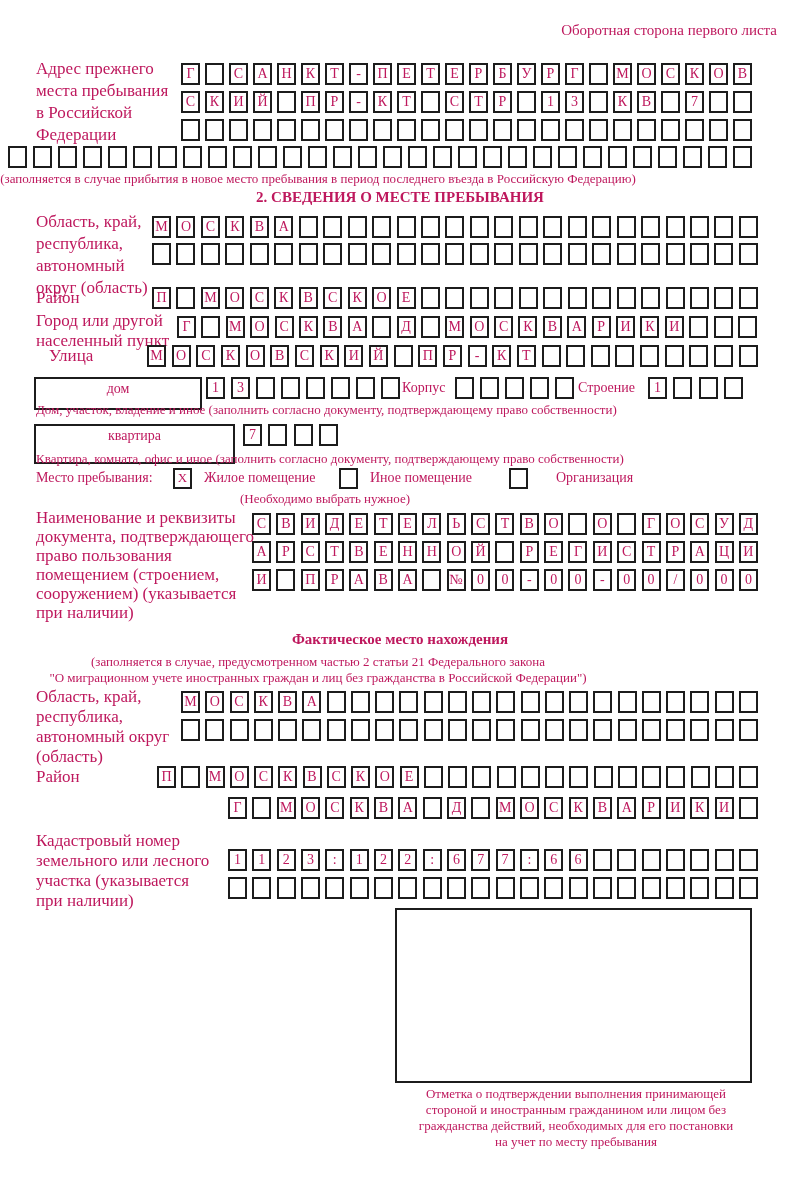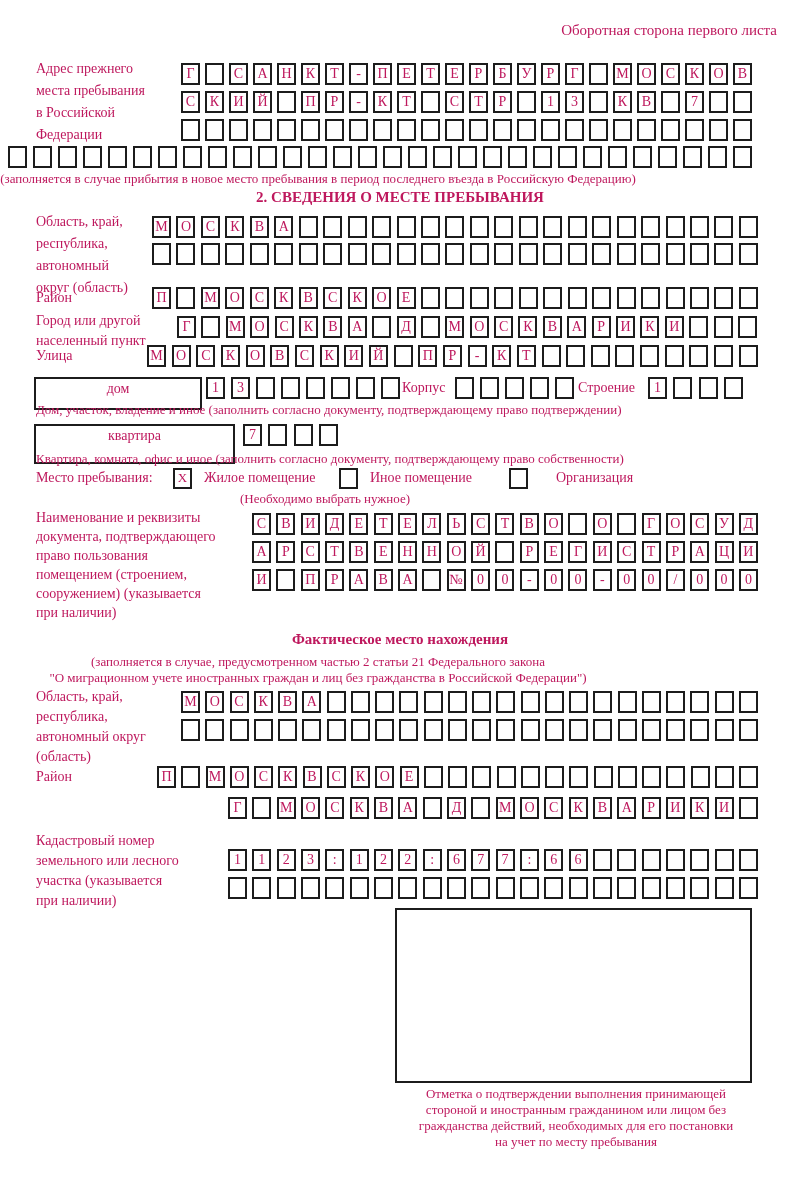--- a/index.html
+++ b/index.html
@@ -1,18 +1,18 @@
 <!DOCTYPE html>
 <html><head>
 <meta charset="utf-8">
 <style>
   html,body{margin:0;padding:0;background:#fff;}
   .page{position:relative;width:800px;height:1180px;background:#ffffff;overflow:hidden;
         font-family:"Liberation Serif",serif;color:#be185d;}
-  .lbl{position:absolute;font-size:14px;white-space:pre-line;line-height:22px;}
+  .lbl{position:absolute;font-size:17px;white-space:pre-line;line-height:22px;}
   .note{position:absolute;font-size:13px;}
   .cnote{position:absolute;left:0;width:636px;text-align:center;font-size:13px;}
   .hdr{position:absolute;left:0;width:800px;text-align:center;font-weight:bold;font-size:15px;}
   .cellrow{position:absolute;display:flex;justify-content:space-between;}
   .cell{width:19px;height:22px;border:2px solid #1c1c1c;box-sizing:border-box;
         font-size:14px;line-height:18px;text-align:center;background:#fff;}
   .wbox{position:absolute;border:2px solid #1c1c1c;box-sizing:border-box;
         text-align:center;font-size:14px;background:#fff;}
   .cb{position:absolute;width:19px;height:21px;border:2px solid #1c1c1c;box-sizing:border-box;
       text-align:center;font-size:13px;line-height:16px;background:#fff;}
@@ -255,21 +255,21 @@
       <span class="cell">А</span>
       <span class="cell">Р</span>
       <span class="cell">И</span>
       <span class="cell">К</span>
       <span class="cell">И</span>
       <span class="cell"></span>
       <span class="cell"></span>
       <span class="cell"></span>
     </div>
 
-  <div class="lbl" style="left:36px;top:345px;">Улица</div>
+  <div class="lbl" style="left:49px;top:345px;">Улица</div>
   <div class="cellrow" style="left:147px;top:345px;width:611px;">
       <span class="cell">М</span>
       <span class="cell">О</span>
       <span class="cell">С</span>
       <span class="cell">К</span>
       <span class="cell">О</span>
       <span class="cell">В</span>
       <span class="cell">С</span>
       <span class="cell">К</span>
       <span class="cell">И</span>
@@ -310,21 +310,21 @@
       <span class="cell"></span>
       <span class="cell"></span>
     </div>
   <div class="inline-lbl" style="left:578px;top:380px;text-align:right;">Строение</div>
   <div class="cellrow" style="left:648px;top:377px;width:95px;">
       <span class="cell">1</span>
       <span class="cell"></span>
       <span class="cell"></span>
       <span class="cell"></span>
     </div>
-  <div class="note" style="left:36px;top:402px;">Дом, участок, владение и иное (заполнить согласно документу, подтверждающему право подтверждении)</div>
+  <div class="note" style="left:36px;top:402px;">Дом, участок, владение и иное (заполнить согласно документу, подтверждающему право собственности)</div>
 
   <div class="wbox" style="left:34px;top:424px;width:201px;height:40px;line-height:20px;">квартира</div>
   <div class="cellrow" style="left:243px;top:424px;width:95px;">
       <span class="cell">7</span>
       <span class="cell"></span>
       <span class="cell"></span>
       <span class="cell"></span>
     </div>
   <div class="note" style="left:36px;top:451px;">Квартира, комната, офис и иное (заполнить согласно документу, подтверждающему право собственности)</div>
 

